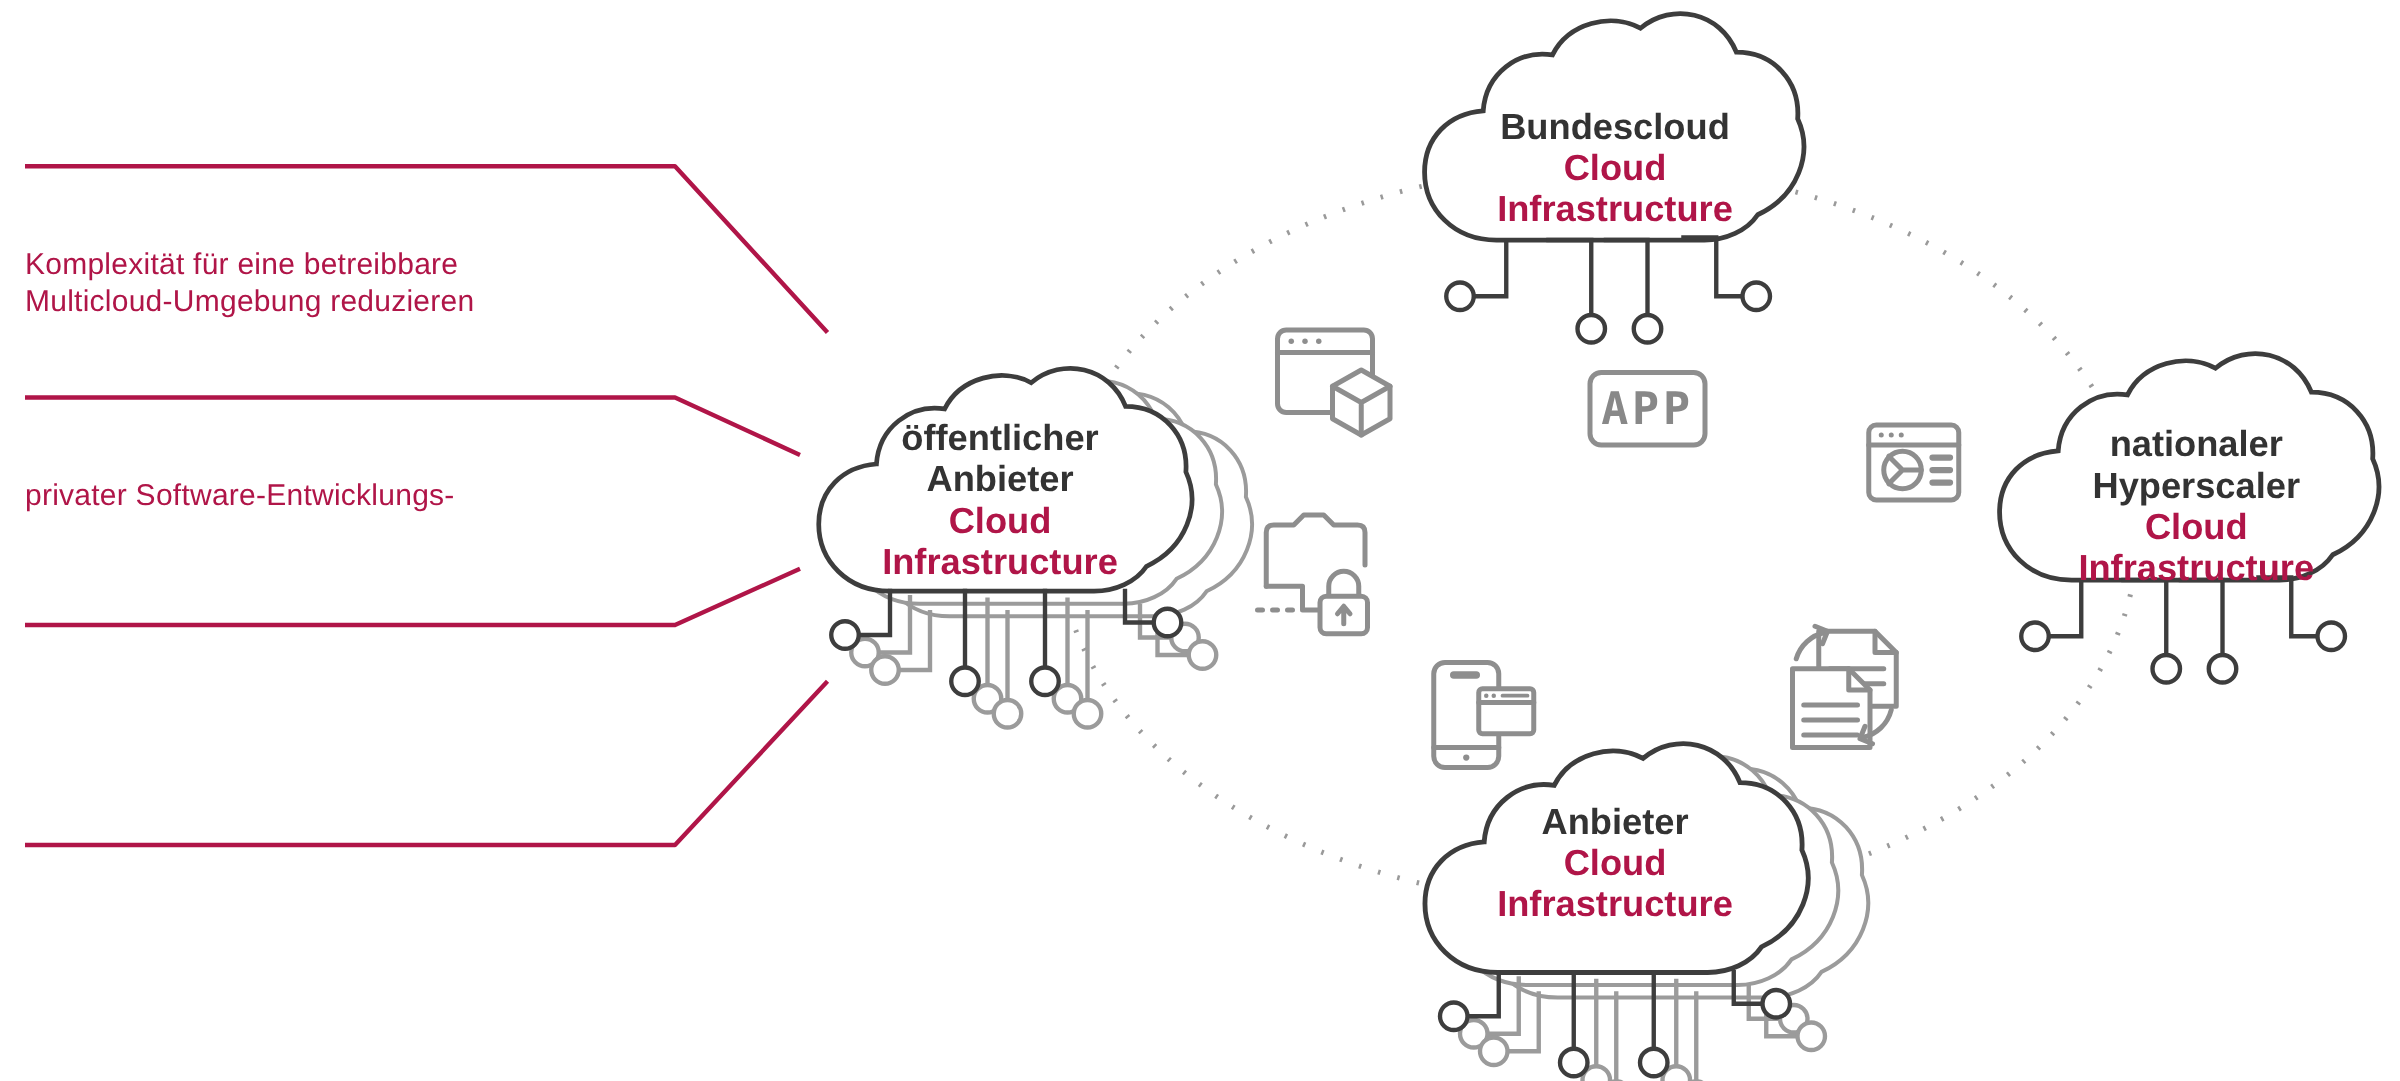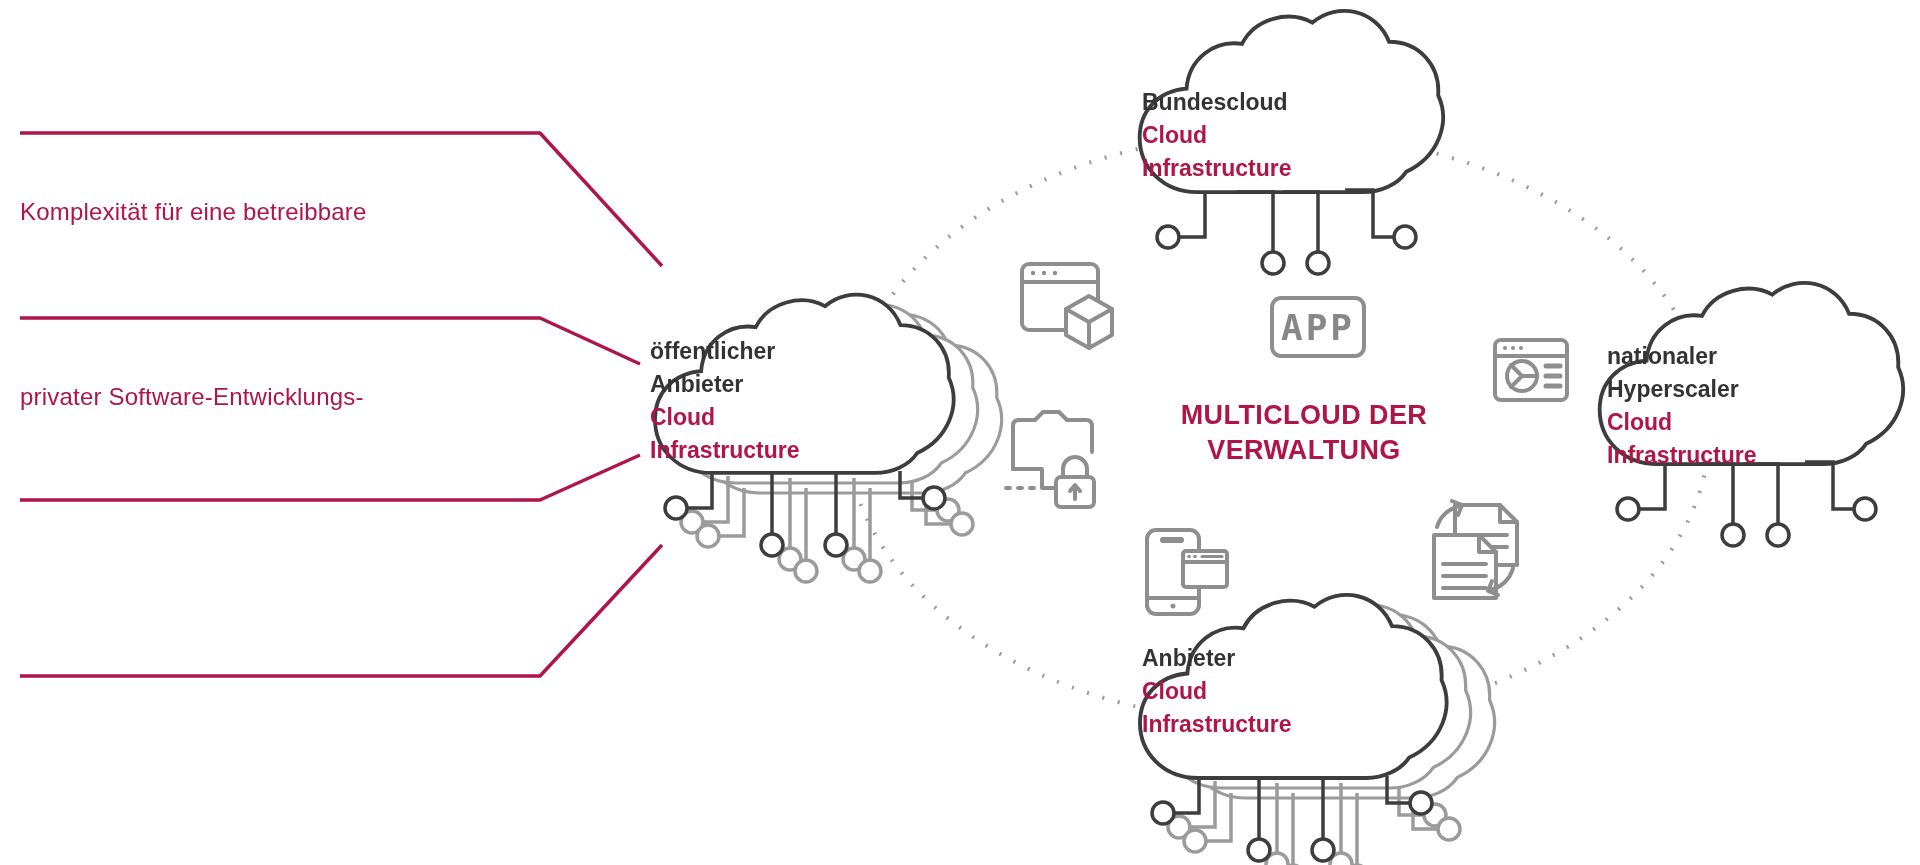--- a/index.html
+++ b/index.html
@@ -1,22 +1,22 @@
 <!DOCTYPE html>
 <html><head>
 <meta charset="utf-8">
 <style>
   html,body{margin:0;padding:0;background:#fff;}
   .canvas{position:relative;width:1920px;height:865px;background:#ffffff;
           font-family:"Liberation Sans",sans-serif;overflow:hidden;}
   .layer{position:absolute;left:0;top:0;}
   .callout{position:absolute;left:20px;color:#b01548;font-weight:400;
            font-size:24px;line-height:30px;letter-spacing:.2px;white-space:nowrap;}
-  .cloud-label{position:absolute;text-align:left;color:#333333;font-weight:700;
-               font-size:23px;line-height:33px;white-space:nowrap;}
+  .cloud-label{position:absolute;text-align:center;color:#333333;font-weight:700;
+               font-size:29px;line-height:33px;white-space:nowrap;}
   .cloud-label .accent{color:#b01548;}
   .center-title{position:absolute;text-align:center;color:#b01548;font-weight:700;
                 font-size:27px;line-height:35px;letter-spacing:.4px;white-space:nowrap;}
   .app-label{position:absolute;display:flex;align-items:center;justify-content:center;
              color:#888888;font-family:"DejaVu Sans Mono",monospace;font-weight:700;
              font-size:36px;letter-spacing:3px;}
 </style>
 </head>
 <body>
 
@@ -163,20 +163,21 @@
         <path d="M1437,527 A30,30 0 0 1 1460,506"></path>
         <path d="M1452,501 L1462,505 L1458,515"></path>
         <path d="M1513,568 A30,30 0 0 1 1490,590"></path>
         <path d="M1498,595 L1488,591 L1492,581"></path>
       </g>
     </g>
   </svg>
 
   <div class="callout" style="top:197px">
     <div>Komplexität für eine betreibbare</div>
+    <div>Multicloud-Umgebung reduzieren</div>
   </div>
   <div class="callout" style="top:382px">
     <div>privater Software-Entwicklungs-</div>
   </div>
 
   <div class="cloud-label" style="left:1142px;top:86px;width:300px">
     <div>Bundescloud</div>
     <div class="accent">Cloud</div>
     <div class="accent">Infrastructure</div>
   </div>
@@ -194,20 +195,16 @@
     <div class="accent">Cloud</div>
     <div class="accent">Infrastructure</div>
   </div>
 
   <div class="cloud-label" style="left:1142px;top:642px;width:300px">
     <div>Anbieter</div>
     <div class="accent">Cloud</div>
     <div class="accent">Infrastructure</div>
   </div>
 
-  <div class="center-title" style="left:1154px;top:398px;width:300px">
-    <div>MULTICLOUD DER</div>
-    <div>VERWALTUNG</div>
-  </div>
 
   <div class="app-label" style="left:1272px;top:298px;width:92px;height:58px">APP</div>
 
 </div>
 
 </body></html>

